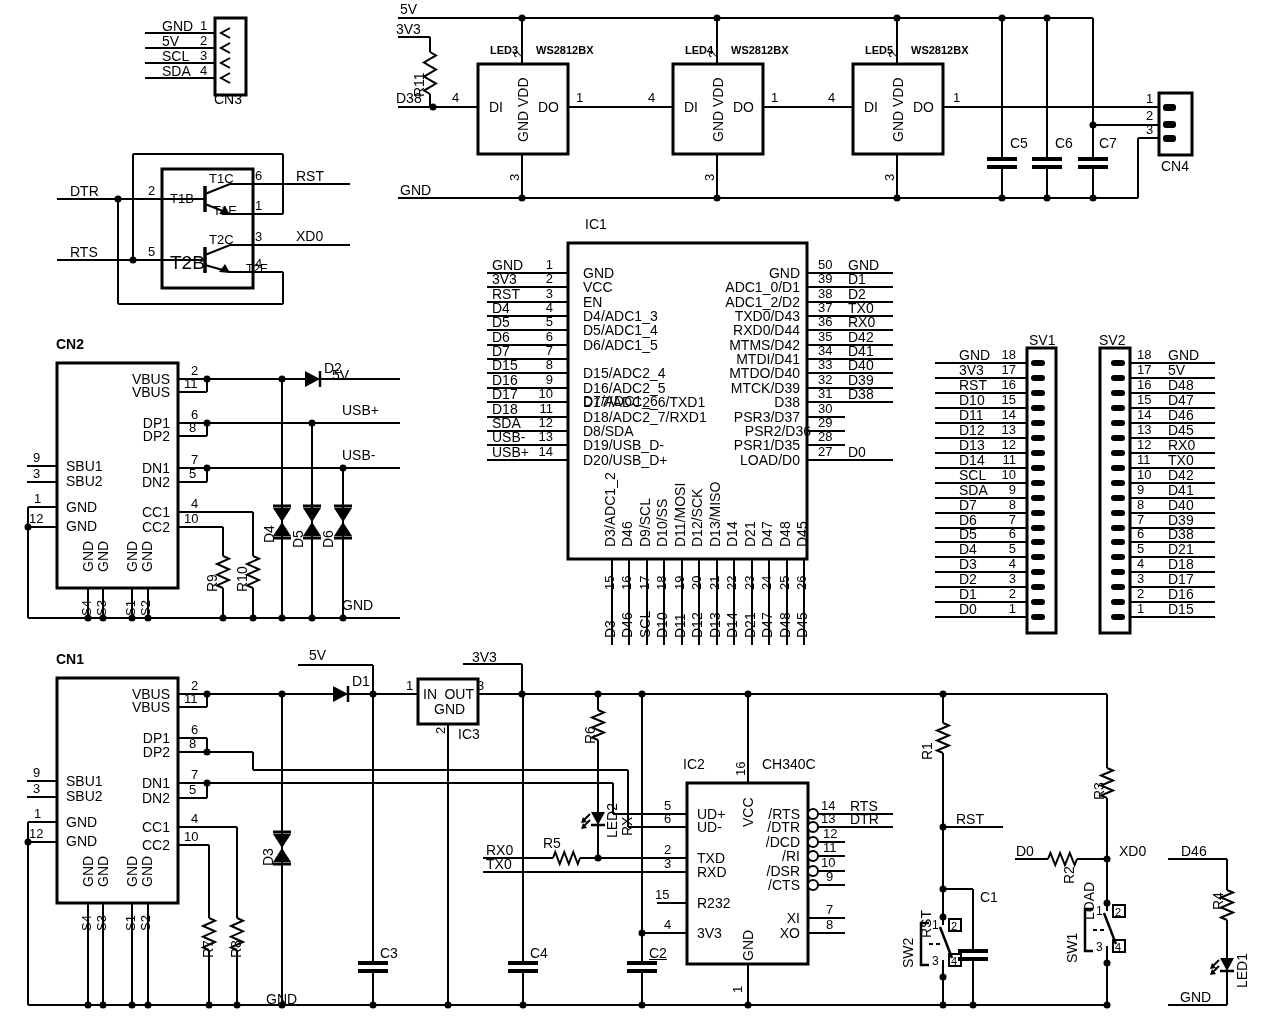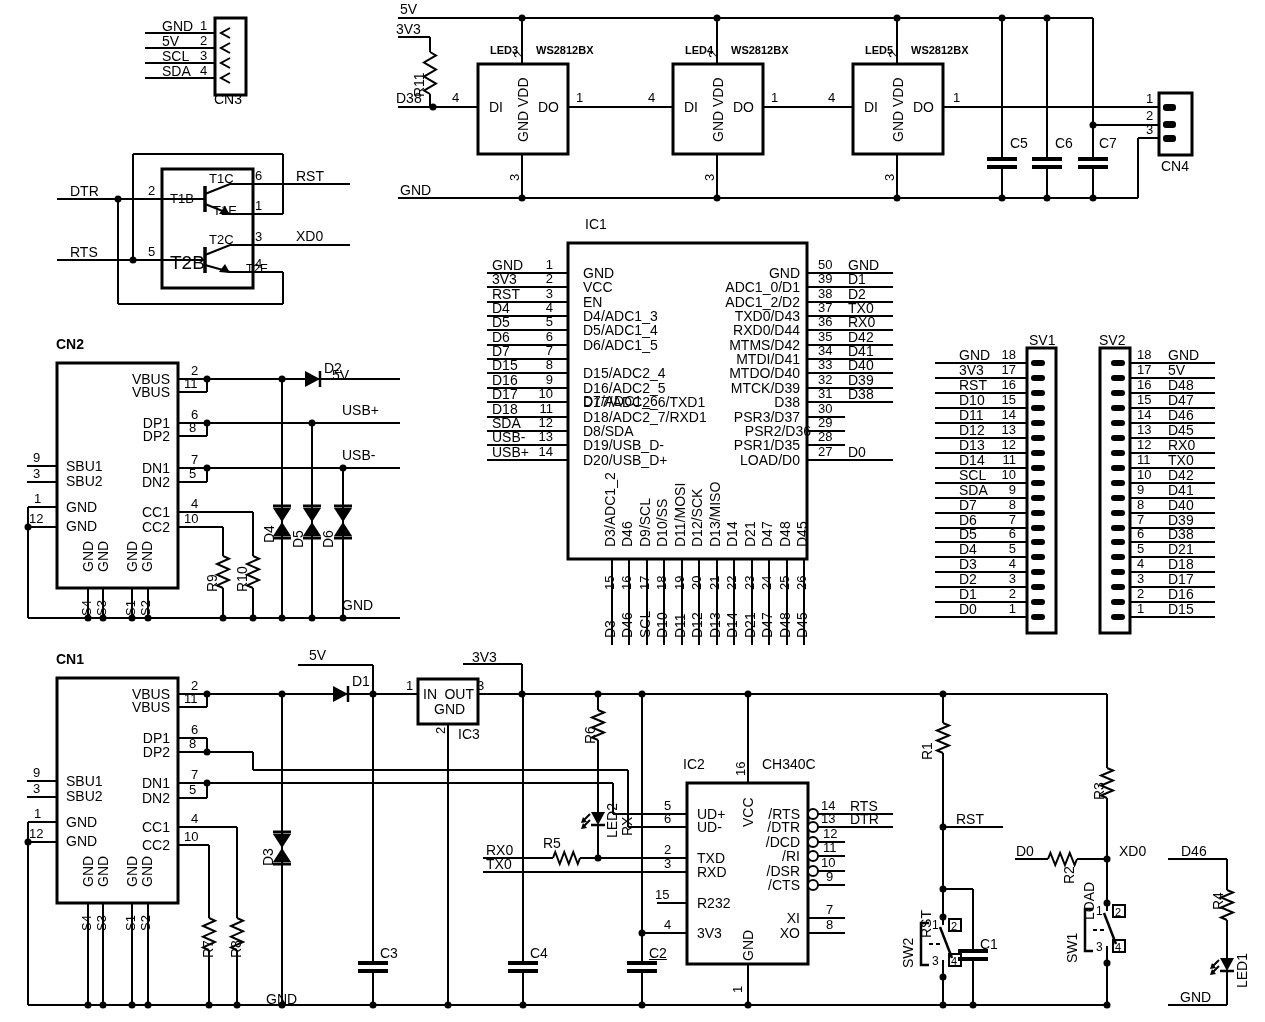--- a/index.html
+++ b/index.html
@@ -634,21 +634,21 @@
     <span class="lb" style="left: 823px; top: 841px; font-size: 13px;">11</span>
     <span class="lb" style="left: 821px; top: 856px; font-size: 13px;">10</span>
     <span class="lb" style="left: 826px; top: 870px; font-size: 13px;">9</span>
     <span class="lb" style="left: 826px; top: 903px; font-size: 13px;">7</span>
     <span class="lb" style="left: 826px; top: 918px; font-size: 13px;">8</span>
     <span class="lb" style="left: 850px; top: 799px;">RTS</span>
     <span class="lb" style="left: 850px; top: 812px;">DTR</span>
     <span class="lb rot" style="left: 731px; top: 993px; font-size: 13px;">1</span>
     <span class="lb rot" style="left: 920px; top: 760px;">R1</span>
     <span class="lb" style="left: 956px; top: 812px;">RST</span>
-    <span class="lb" style="left: 980px; top: 937px; text-align: right;">C1</span>
+    <span class="lb" style="left: 980px; top: 890px; text-align: right;">C1</span>
     <span class="lb rot" style="left: 901px; top: 968px;">SW2</span>
     <span class="lb rot" style="left: 919px; top: 938px;">RST</span>
     <span class="lb" style="left: 932px; top: 919px; font-size: 12px;">1</span>
     <span class="lb" style="left: 951px; top: 921px; font-size: 11px;">2</span>
     <span class="lb" style="left: 932px; top: 955px; font-size: 12px;">3</span>
     <span class="lb" style="left: 951px; top: 956px; font-size: 11px;">4</span>
     <span class="lb" style="left: 1016px; top: 844px;">D0</span>
     <span class="lb rot" style="left: 1062px; top: 884px;">R2</span>
     <span class="lb rot" style="left: 1092px; top: 800px;">R3</span>
     <span class="lb" style="left: 1119px; top: 844px;">XD0</span>

